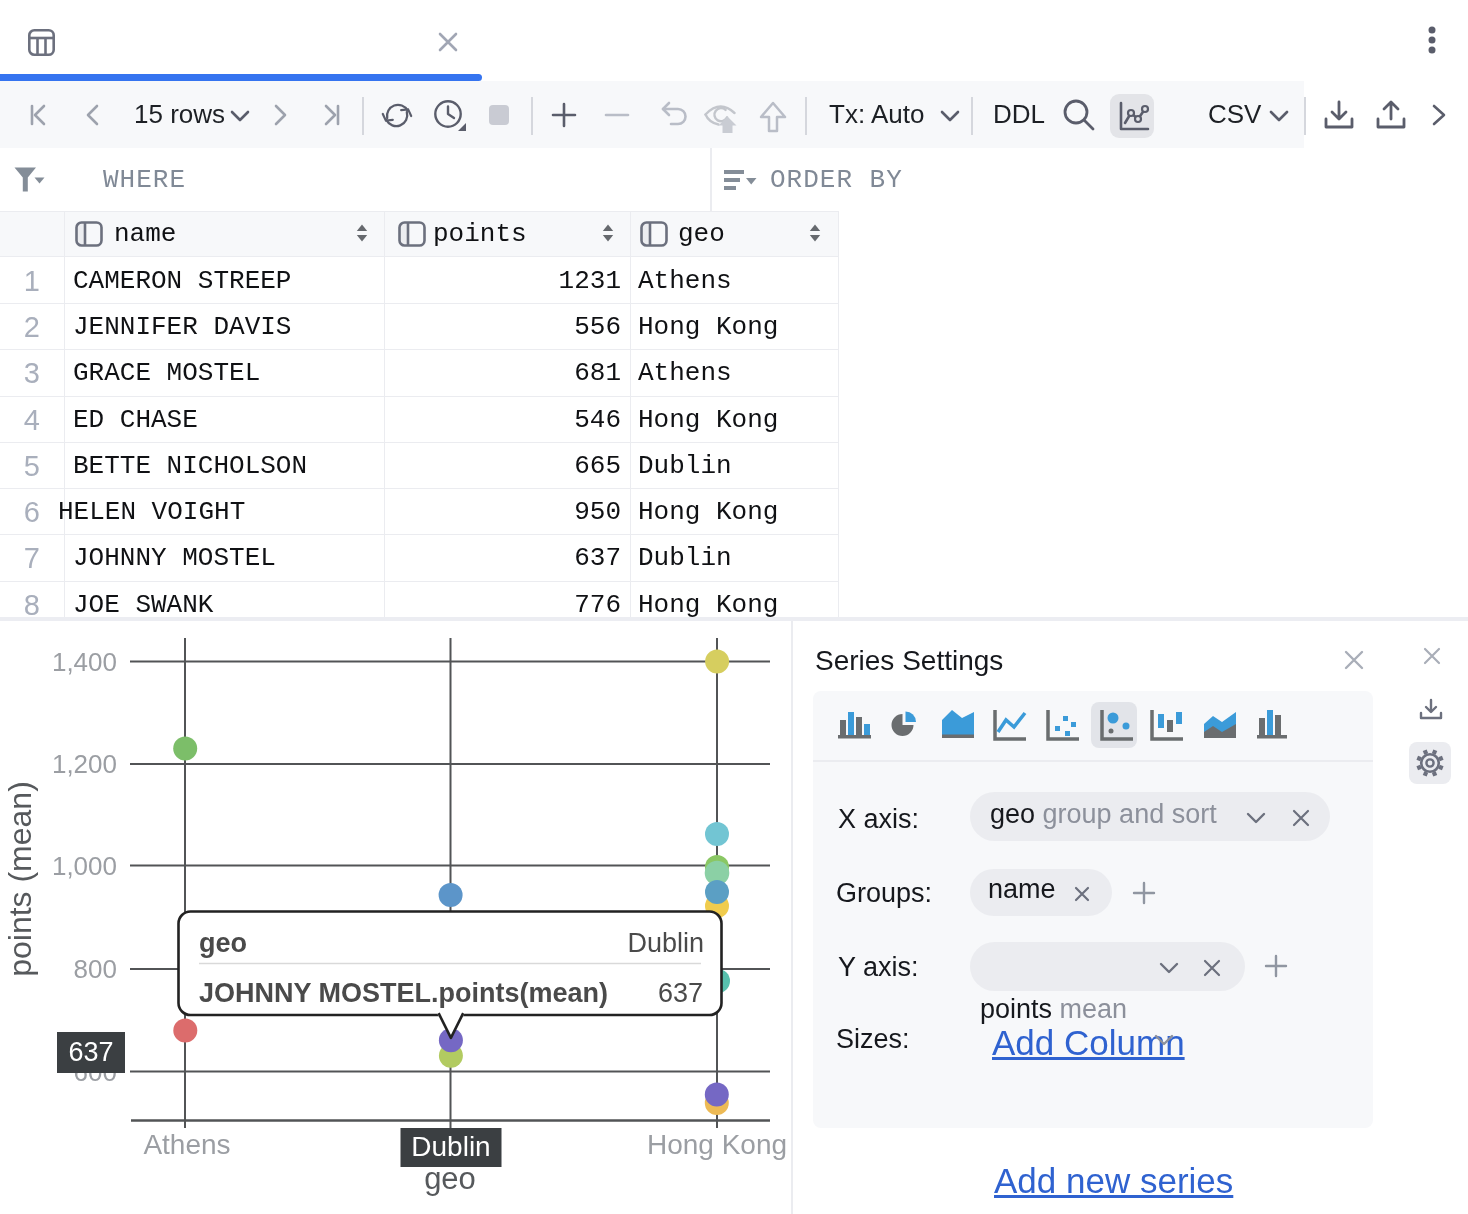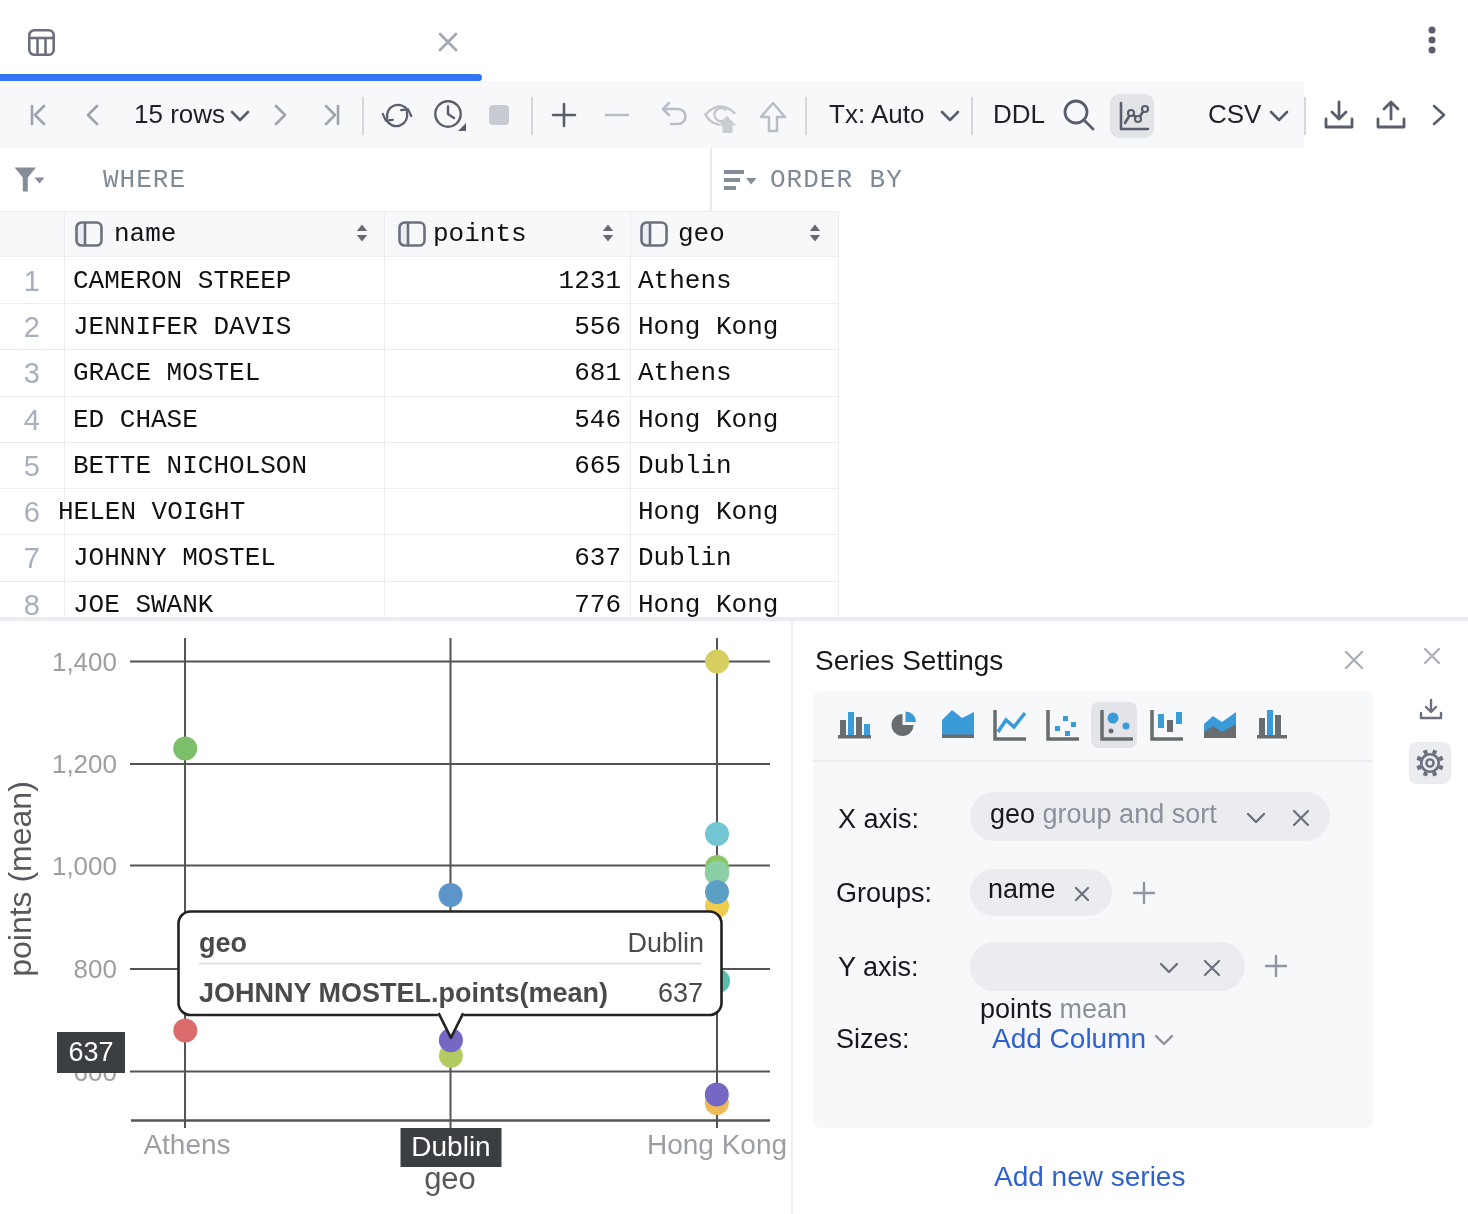--- a/index.html
+++ b/index.html
@@ -37,21 +37,21 @@
   #splitter { left:0; top:617px; width:1468px; height:4px; background:#ECEDF2; }
 
   
   #panel { left:791px; top:621px; width:677px; height:593px; background:#fff; border-left:2px solid #EBECF0; }
   #ptitle { left:22px; top:24px; font-size:28px; color:#16181d; }
   #graybox { left:20px; top:70px; width:560px; height:437px; background:#F7F8FA; border-radius:8px; }
   .plabel { position:absolute; font-size:27px; color:#16181d; }
   .chip { position:absolute; background:#EBECF0; border-radius:25px; height:49px; }
   .chiptext { position:absolute; font-size:27px; color:#16181d; top:9px; }
   .chipgray { color:#8C909B; }
-  .bluelink { position:absolute; font-size:28px; color:#2F62D0; }
+  .bluelink { position:absolute; font-size:35px; color:#2F62D0;text-decoration:underline; }
 </style>
 </head>
 <body>
 
 <div class="abs" id="tabbar">
   <svg class="abs" style="left:28px; top:29px;" width="27" height="27" viewBox="0 0 27 27">
     <rect x="1.3" y="1.3" width="24.4" height="24.4" rx="5" fill="none" stroke="#6C707E" stroke-width="2.6"></rect>
     <line x1="2" y1="9" x2="25" y2="9" stroke="#6C707E" stroke-width="2.6"></line>
     <line x1="9.5" y1="9" x2="9.5" y2="25" stroke="#6C707E" stroke-width="2.6"></line>
     <line x1="17.5" y1="9" x2="17.5" y2="25" stroke="#6C707E" stroke-width="2.6"></line>
@@ -256,20 +256,21 @@
   <div class="tcell" style="left:73px; top:186px;">ED CHASE</div>
   <div class="tcell" style="left:73px; top:232px;">BETTE NICHOLSON</div>
   <div class="tcell" style="left:58px; top:278px;">HELEN VOIGHT</div>
   <div class="tcell" style="left:73px; top:324px;">JOHNNY MOSTEL</div>
   <div class="tcell" style="left:73px; top:371px;">JOE SWANK</div>
   <div class="tcell pr" style="top:47px;">1231</div>
   <div class="tcell pr" style="top:93px;">556</div>
   <div class="tcell pr" style="top:139px;">681</div>
   <div class="tcell pr" style="top:186px;">546</div>
   <div class="tcell pr" style="top:232px;">665</div>
+  <div class="tcell pr" style="top:278px;">950</div>
   <div class="tcell pr" style="top:324px;">637</div>
   <div class="tcell pr" style="top:371px;">776</div>
   <div class="tcell" style="left:638px; top:47px;">Athens</div>
   <div class="tcell" style="left:638px; top:93px;">Hong Kong</div>
   <div class="tcell" style="left:638px; top:139px;">Athens</div>
   <div class="tcell" style="left:638px; top:186px;">Hong Kong</div>
   <div class="tcell" style="left:638px; top:232px;">Dublin</div>
   <div class="tcell" style="left:638px; top:278px;">Hong Kong</div>
   <div class="tcell" style="left:638px; top:324px;">Dublin</div>
   <div class="tcell" style="left:638px; top:371px;">Hong Kong</div>

